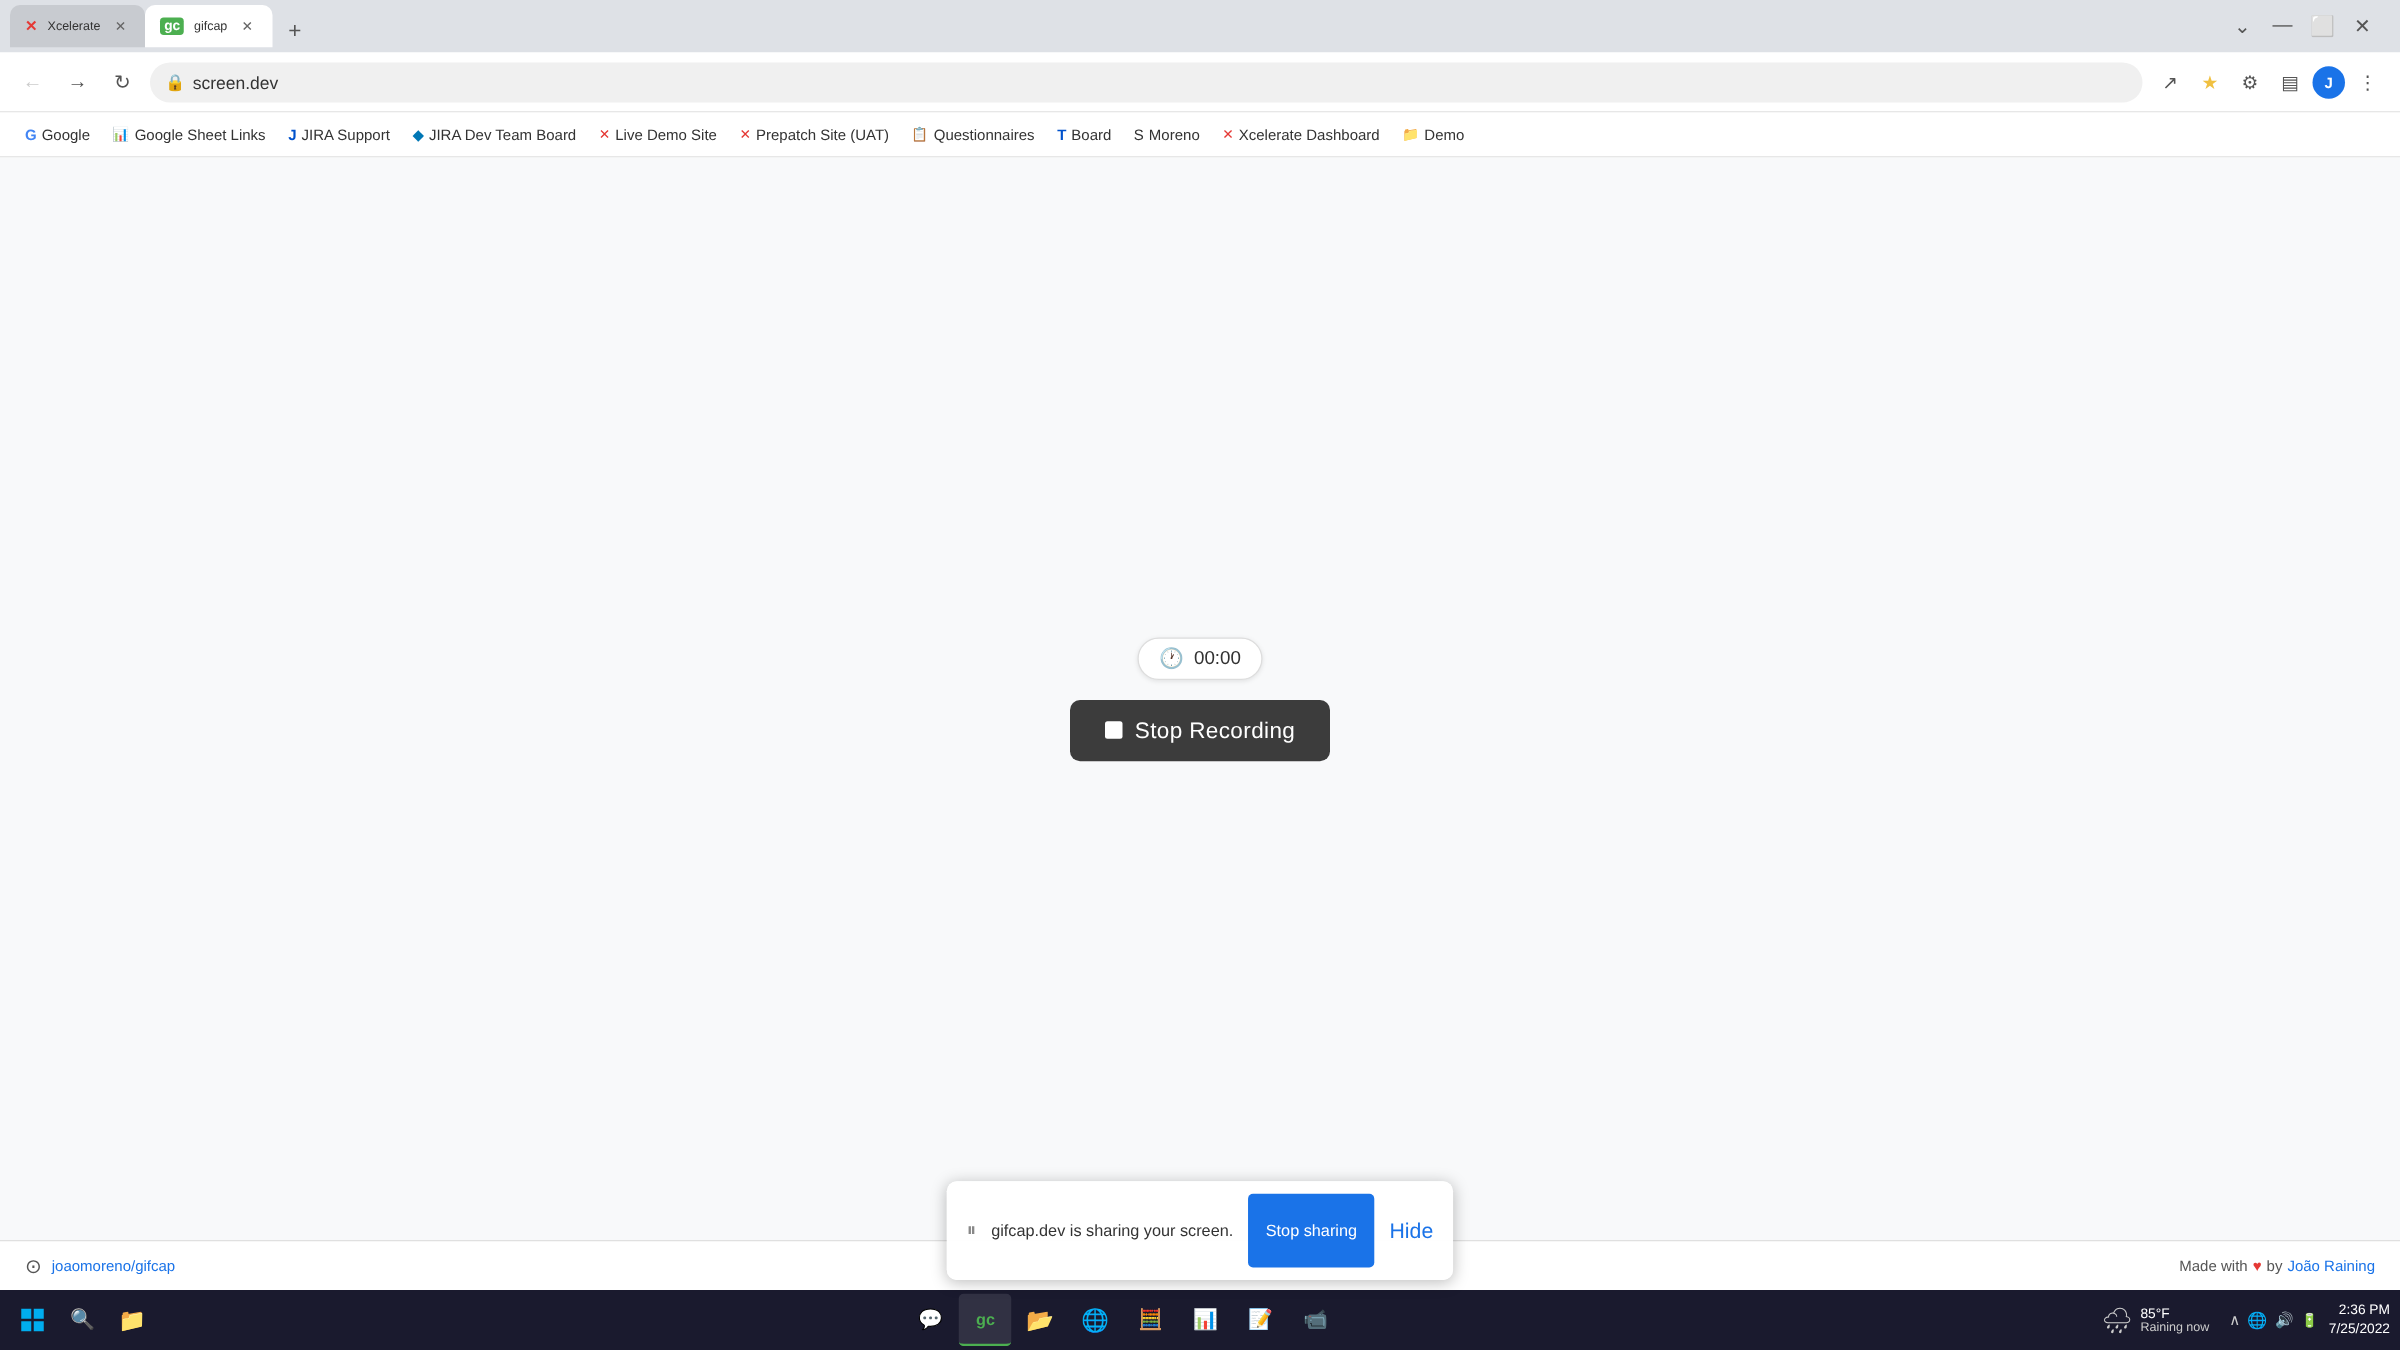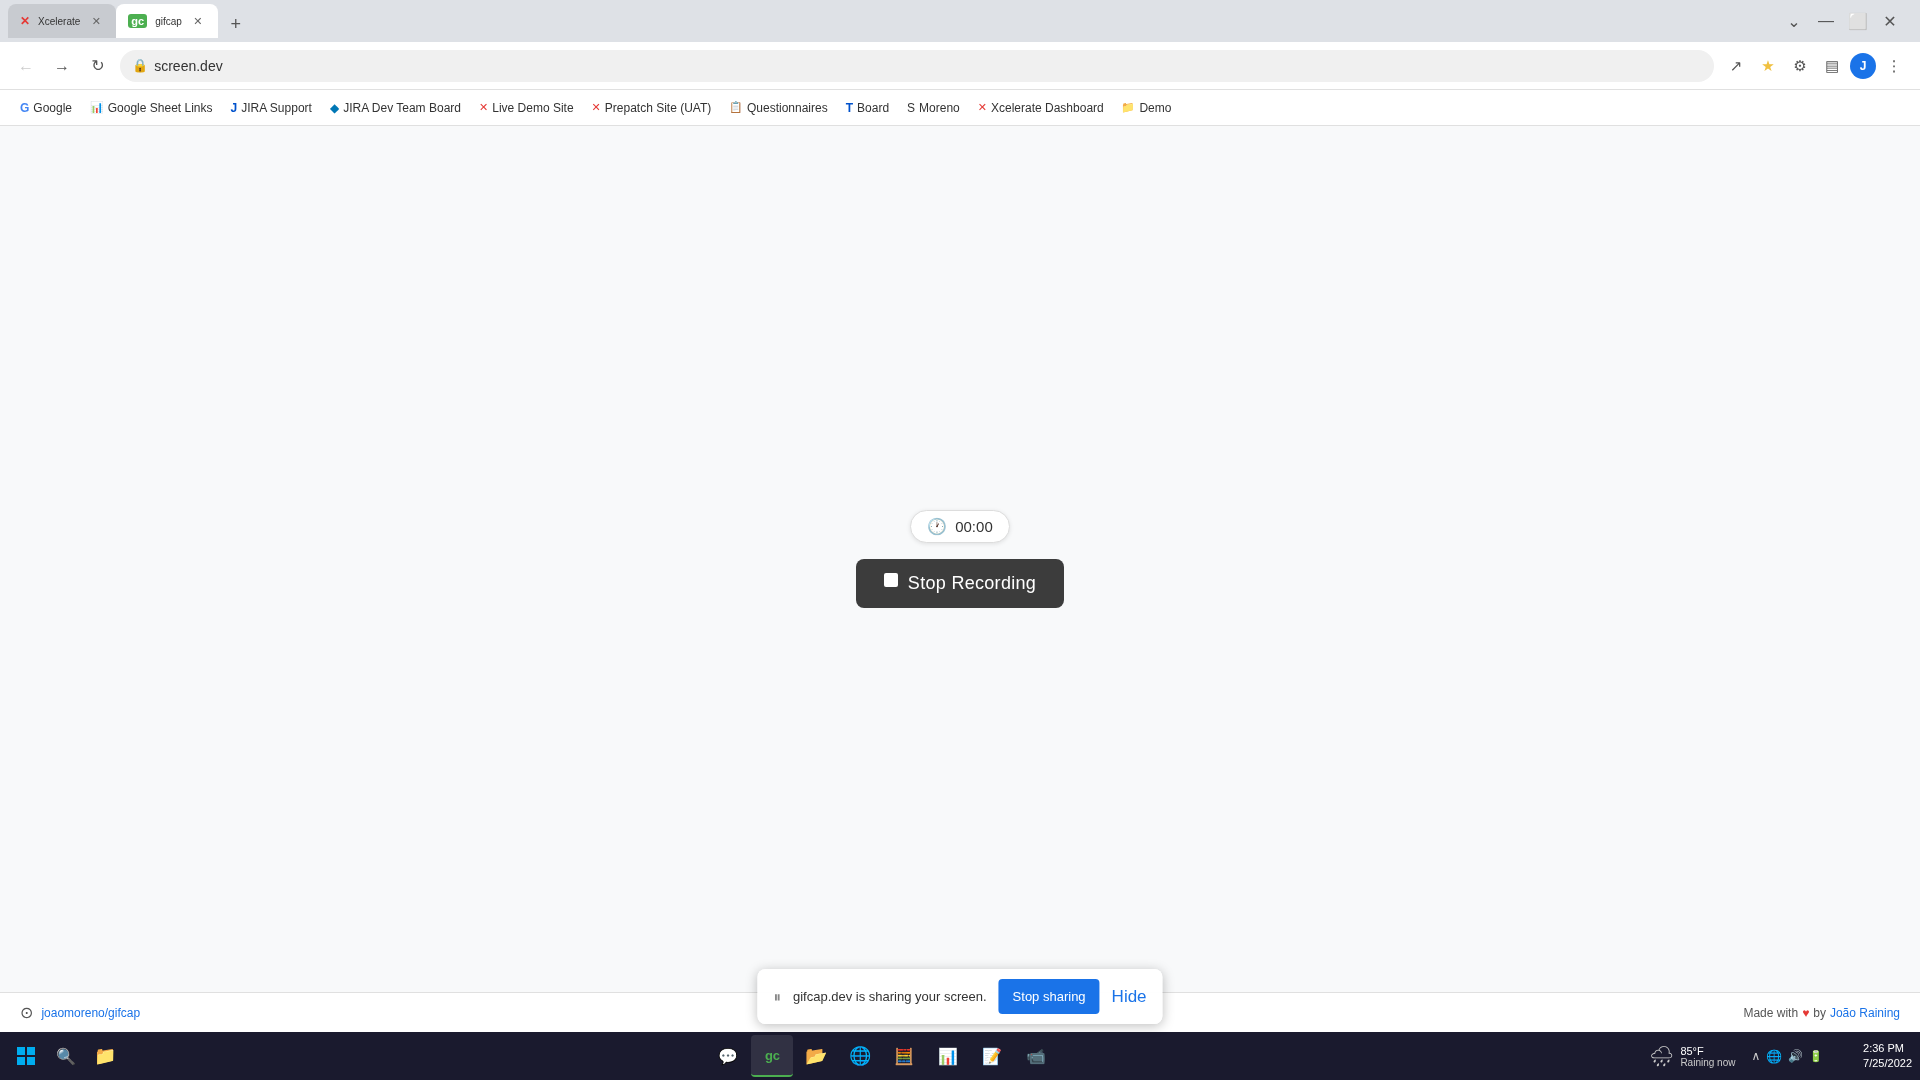--- a/index.html
+++ b/index.html
@@ -59,21 +59,21 @@
     
     .recording-area {
       display: flex; flex-direction: column; align-items: center; gap: 16px;
     }
     .timer-badge {
       display: flex; align-items: center; gap: 8px; background: white; border: 1px solid #ddd;
       border-radius: 20px; padding: 6px 16px; font-size: 15px; color: #333; box-shadow: 0 1px 4px rgba(0,0,0,0.1);
     }
     .timer-icon { font-size: 16px; color: #555; }
     .stop-recording-btn {
-      display: flex; gap: 10px; background: #3c3c3c; color: white;
+      display: flex; align-items: center; gap: 10px; background: #3c3c3c; color: white;
       border: none; border-radius: 8px; padding: 14px 28px; font-size: 18px; cursor: pointer;
       font-weight: 500; letter-spacing: 0.3px;
     }
     .stop-icon { width: 14px; height: 14px; background: white; border-radius: 2px; display: inline-block; }
 
     
     .footer-bar {
       height: 40px; background: #fff; border-top: 1px solid #e0e0e0;
       display: flex; align-items: center; padding: 0 20px; justify-content: space-between;
     }
@@ -84,38 +84,38 @@
     .screen-sharing-bar {
       position: fixed; bottom: 56px; left: 50%; transform: translateX(-50%);
       background: rgba(255,255,255,0.97); border-radius: 8px; box-shadow: 0 2px 12px rgba(0,0,0,0.25);
       display: flex; align-items: center; gap: 12px; padding: 10px 16px; font-size: 13px; color: #333;
       z-index: 1000;
     }
     .sharing-icon { color: #888; font-size: 15px; }
     .sharing-text { font-size: 13px; color: #333; }
     .stop-sharing-btn {
       background: #1a73e8; color: white; border: none; border-radius: 4px;
-      padding: 10px 14px; font-size: 13px; cursor: pointer; font-weight: 500;
+      padding: 22px 14px; font-size: 13px; cursor: pointer; font-weight: 500;
     }
     .hide-btn {
       background: transparent; color: #1a73e8; border: none; font-size: 17px; cursor: pointer; font-weight: 500;
     }
 
     
     .taskbar {
       height: 48px; background: #1a1a2e; display: flex; align-items: center;
       padding: 0 8px; gap: 4px; position: relative;
     }
     .taskbar-start { width: 36px; height: 36px; display: flex; align-items: center; justify-content: center; cursor: pointer; }
     .taskbar-search { width: 36px; height: 36px; display: flex; align-items: center; justify-content: center; cursor: pointer; color: #ccc; font-size: 16px; }
     .taskbar-file { width: 36px; height: 36px; display: flex; align-items: center; justify-content: center; cursor: pointer; color: #ccc; font-size: 18px; }
     .taskbar-apps { display: flex; align-items: center; gap: 2px; flex: 1; justify-content: center; }
     .taskbar-app { width: 42px; height: 42px; display: flex; align-items: center; justify-content: center; cursor: pointer; border-radius: 4px; font-size: 18px; }
     .taskbar-right { display: flex; align-items: center; gap: 8px; margin-left: auto; }
-    .taskbar-time { color: #fff; font-size: 11px; line-height: 1.4; margin-left: 32px; }
+    .taskbar-time { color: #fff; font-size: 11px; text-align: right; line-height: 1.4; }
     .taskbar-icons { display: flex; align-items: center; gap: 6px; color: #ccc; font-size: 13px; }
 
     
     .weather-widget { display: flex; align-items: center; gap: 6px; color: #ccc; font-size: 11px; padding: 0 8px; }
 
     
     .tab-bar-left { display: flex; align-items: flex-end; flex: 1; overflow: hidden; }
     .tab-bar-right { display: flex; align-items: center; padding-right: 8px; gap: 4px; }
   </style>
 </head>

